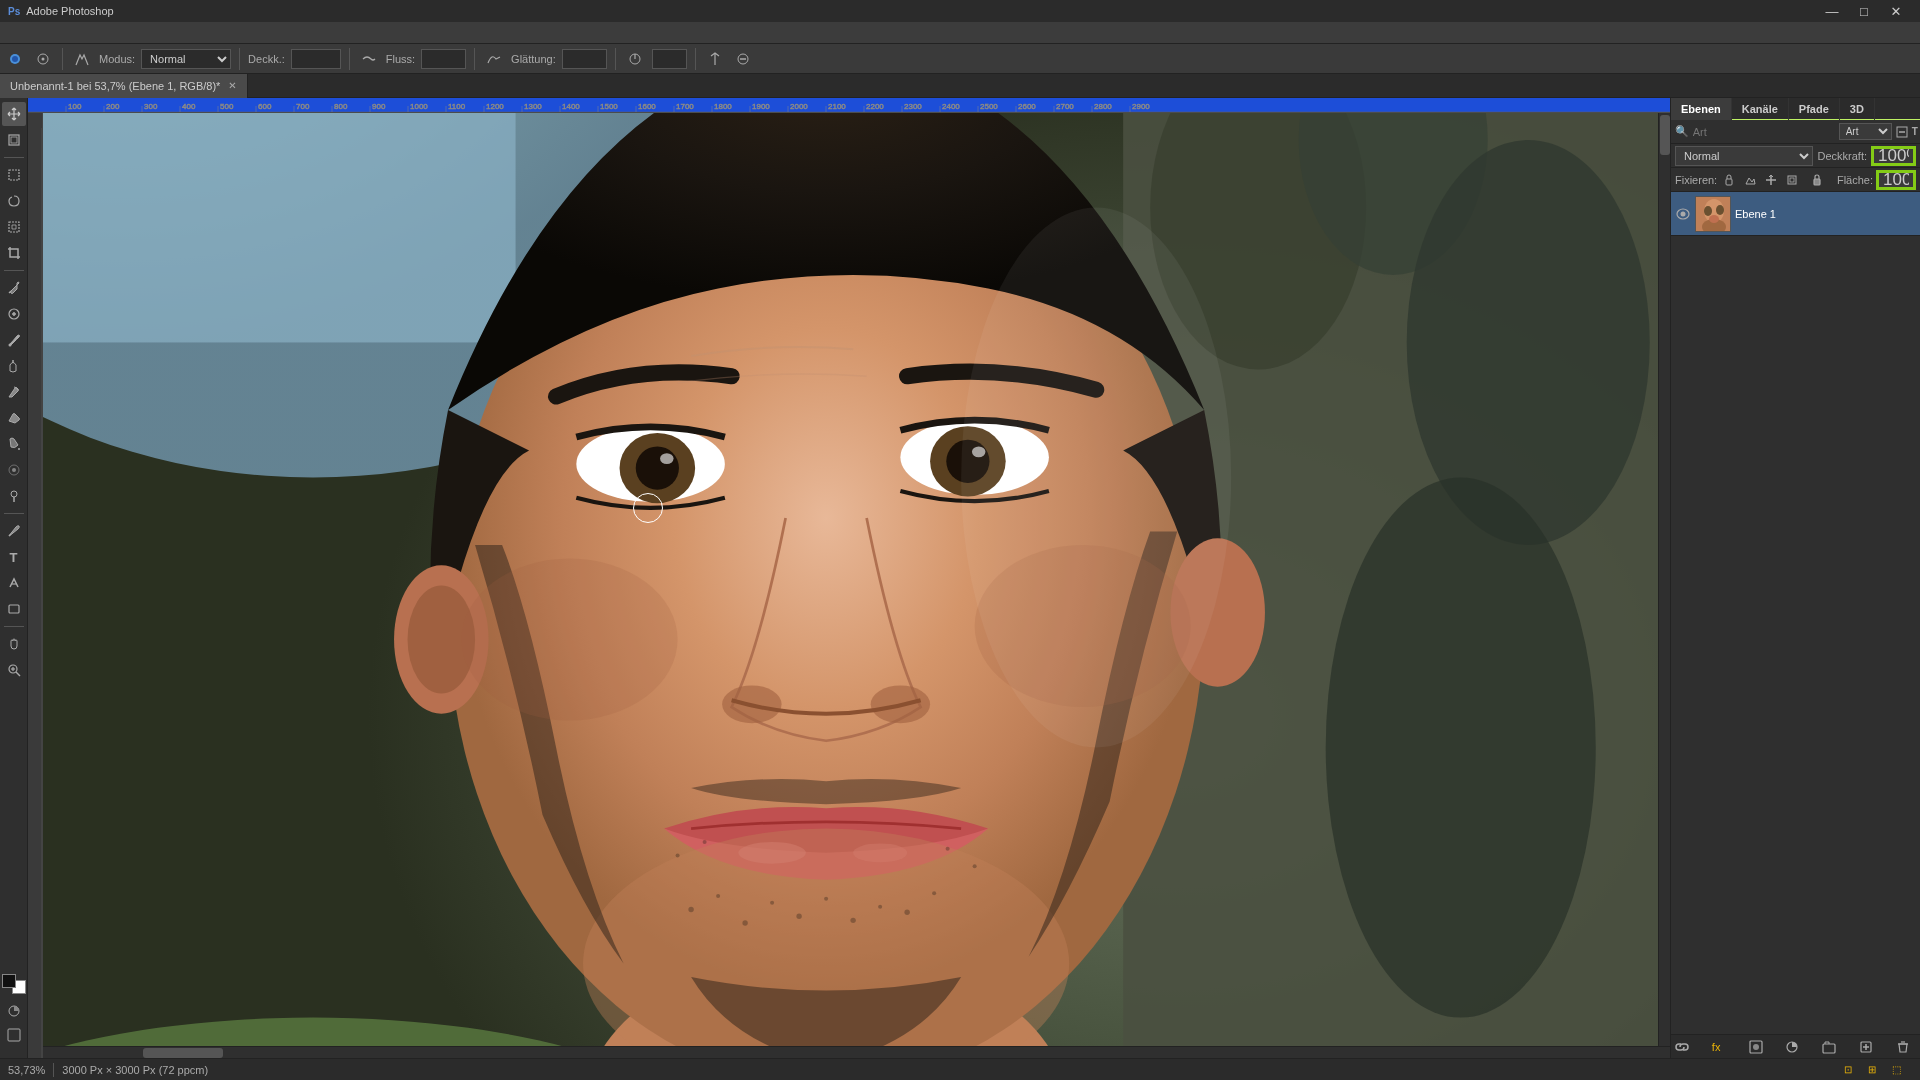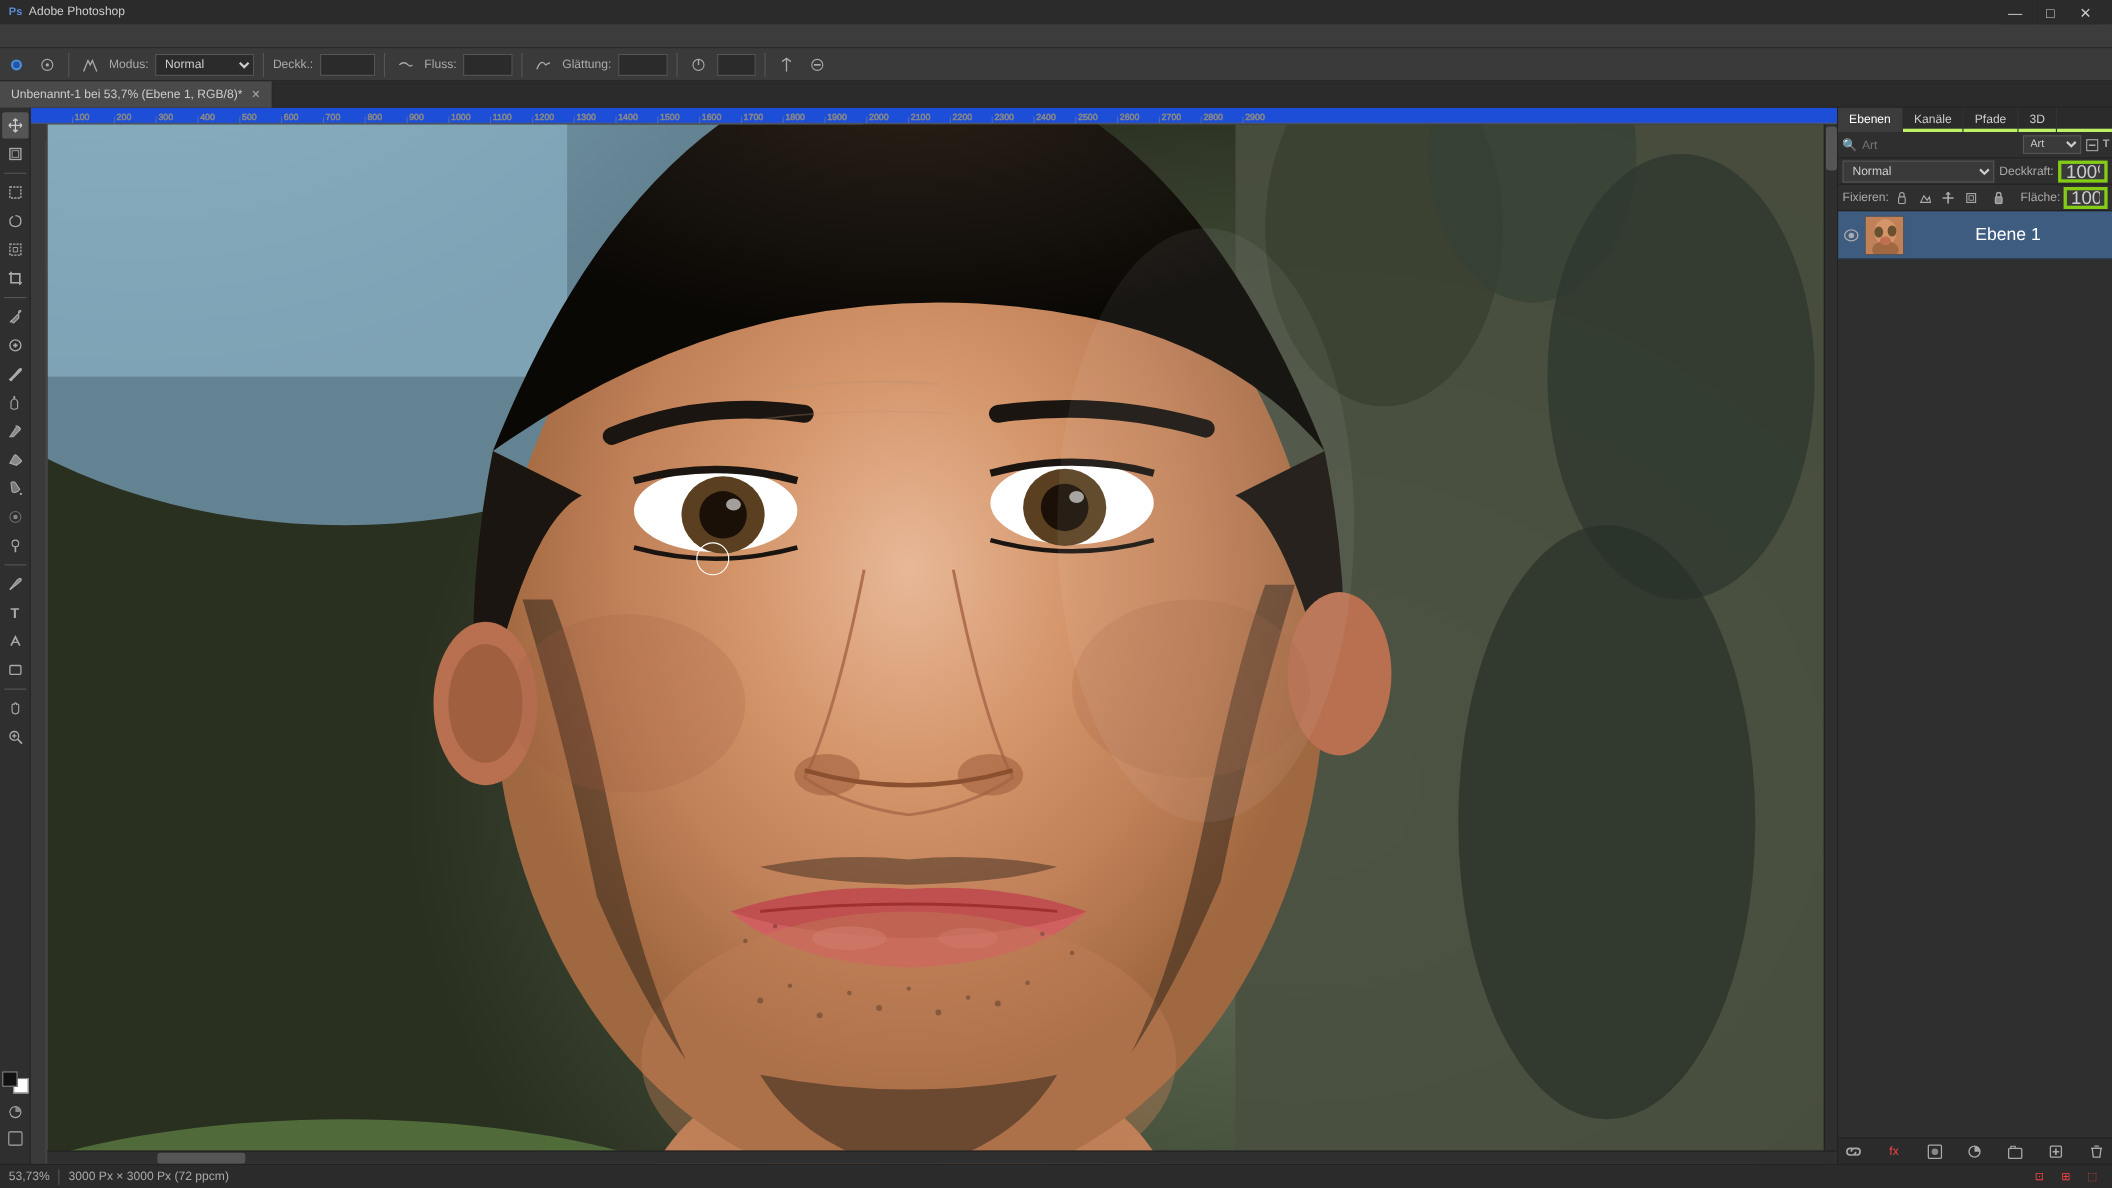--- a/index.html
+++ b/index.html
@@ -211,22 +211,23 @@
     #right-panel {
       width: 250px;
       background: #2f2f2f;
       border-left: 1px solid #222;
       display: flex;
       flex-direction: column;
     }
     #panel-tabs {
       display: flex;
       background: #2b2b2b;
-      border-bottom: 3px solid #bef264;
+      border-bottom: 1px solid #bef264;
       height: 22px;
+      font-weight: bold;
     }
     .panel-tab {
       padding: 2px 10px;
       font-size: 11px;
       color: #ccc;
       cursor: pointer;
       border-right: 1px solid #333;
       display: flex; align-items: center;
       height: 22px;
     }
@@ -349,24 +350,23 @@
       color: #aaa;
     }
     .layer-thumb {
       width: 36px; height: 36px;
       border: 1px solid #555;
       flex-shrink: 0;
       position: relative;
       overflow: hidden;
     }
     .layer-name {
-      font-size: 16px;
+      font-size: 11px;
       color: #ccc;
       flex: 1;
-      text-align: center;
     }
     .layer-item.active .layer-name { color: #fff; }
 
     
     .thumb-ebene1 {
       background: linear-gradient(135deg, #c8906a 0%, #b07a55 50%, #7a6040 100%);
     }
     .thumb-after1 {
       background: linear-gradient(135deg, #d4956a 0%, #c8906a 50%, #b07a55 100%);
     }
@@ -378,24 +378,24 @@
       justify-content: space-between;
       padding: 3px 4px;
       background: #2b2b2b;
       border-top: 1px solid #222;
       height: 24px;
     }
     .layer-bottom-btn {
       width: 20px; height: 20px;
       background: none;
       border: none;
-      color: #ef4444;
+      color: #eab308;
       cursor: pointer;
       font-size: 13px;
-      display: flex; align-items: center; justify-content: center;
+      display: flex; align-items: center; justify-content: flex-start;
     }
 
     
     #status-bar {
       width: 100%;
       height: 22px;
       background: #2b2b2b;
       display: flex;
       align-items: center;
       padding: 0 8px;

